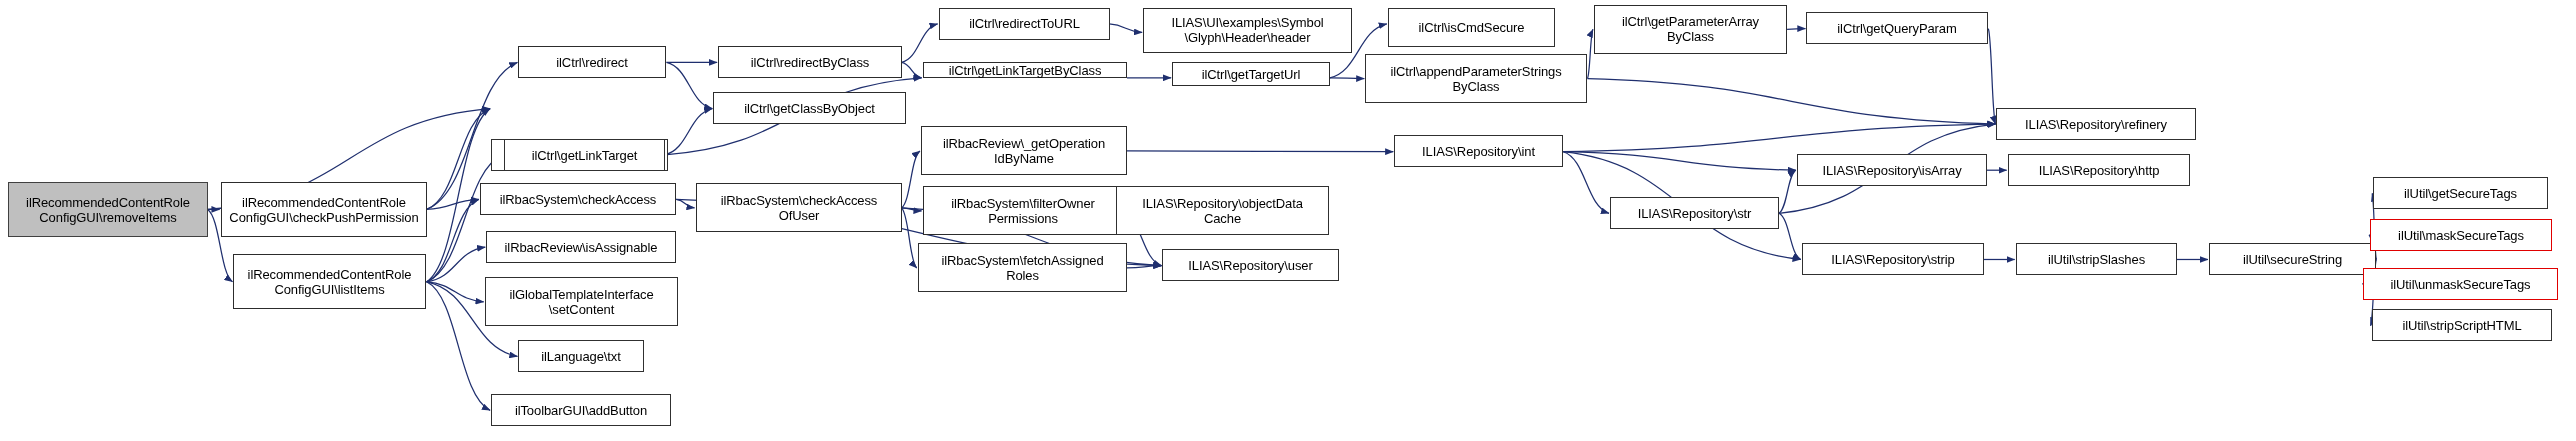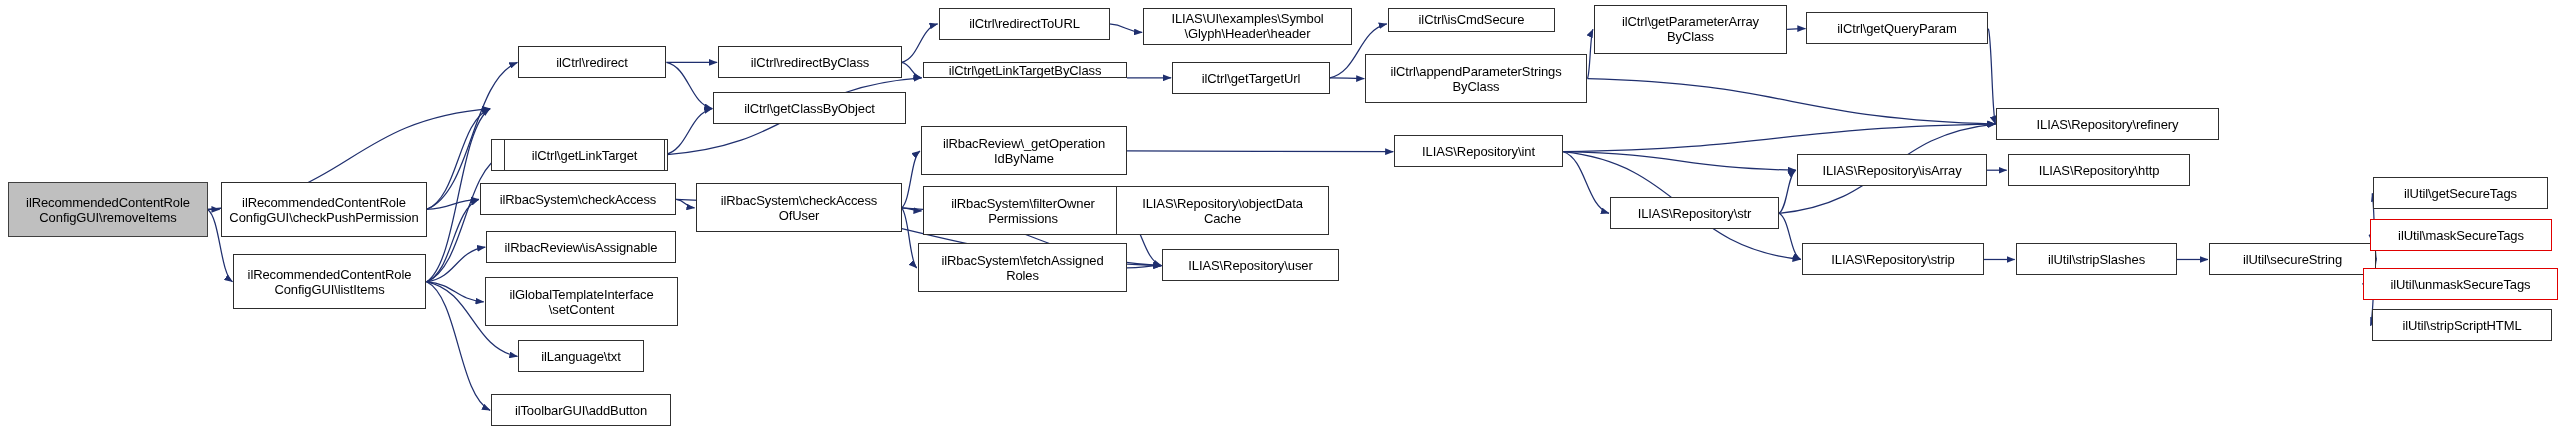--- a/index.html
+++ b/index.html
@@ -120,37 +120,37 @@
       <div class="node thick" style="left: 696px; top: 183px; width: 206px; height: 49px;"><span class="node-label">ilRbacSystem\checkAccess
 OfUser</span></div>
       <div class="node" style="left: 939px; top: 7.7px; width: 171px; height: 32px;"><span class="node-label">ilCtrl\redirectToURL</span></div>
       <div class="node thick" style="left: 923px; top: 62px; width: 204px; height: 16px;"><span class="node-label">ilCtrl\getLinkTargetByClass</span></div>
       <div class="node thick" style="left: 921px; top: 126px; width: 206px; height: 49px;"><span class="node-label">ilRbacReview\_getOperation
 IdByName</span></div>
       <div class="node thick" style="left: 923px; top: 186px; width: 200px; height: 49px;"><span class="node-label">ilRbacSystem\filterOwner
 Permissions</span></div>
       <div class="node" style="left: 918px; top: 243px; width: 209px; height: 49px;"><span class="node-label">ilRbacSystem\fetchAssigned
 Roles</span></div>
-      <div class="node thick" style="left: 1143px; top: 7.7px; width: 209px; height: 37px;"><span class="node-label">ILIAS\UI\examples\Symbol
+      <div class="node thick" style="left: 1143px; top: 7.7px; width: 209px; height: 45px;"><span class="node-label">ILIAS\UI\examples\Symbol
 \Glyph\Header\header</span></div>
-      <div class="node thick" style="left: 1172px; top: 62px; width: 158px; height: 32px;"><span class="node-label">ilCtrl\getTargetUrl</span></div>
+      <div class="node thick" style="left: 1172px; top: 62px; width: 158px; height: 24px;"><span class="node-label">ilCtrl\getTargetUrl</span></div>
       <div class="node" style="left: 1116px; top: 186px; width: 213px; height: 49px;"><span class="node-label">ILIAS\Repository\objectData
 Cache</span></div>
       <div class="node" style="left: 1162px; top: 249px; width: 177px; height: 32px;"><span class="node-label">ILIAS\Repository\user</span></div>
-      <div class="node" style="left: 1388px; top: 7.7px; width: 167px; height: 24px;"><span class="node-label">ilCtrl\isCmdSecure</span></div>
+      <div class="node" style="left: 1388px; top: 7.7px; width: 167px; height: 39px;"><span class="node-label">ilCtrl\isCmdSecure</span></div>
       <div class="node" style="left: 1365px; top: 54px; width: 222px; height: 49px;"><span class="node-label">ilCtrl\appendParameterStrings
 ByClass</span></div>
       <div class="node" style="left: 1394px; top: 135px; width: 169px; height: 32px;"><span class="node-label">ILIAS\Repository\int</span></div>
       <div class="node thick" style="left: 1594px; top: 4.6px; width: 193px; height: 49px;"><span class="node-label">ilCtrl\getParameterArray
 ByClass</span></div>
       <div class="node" style="left: 1610px; top: 197px; width: 169px; height: 32px;"><span class="node-label">ILIAS\Repository\str</span></div>
       <div class="node" style="left: 1806px; top: 12.3px; width: 182px; height: 32px;"><span class="node-label">ilCtrl\getQueryParam</span></div>
       <div class="node" style="left: 1797px; top: 154px; width: 190px; height: 32px;"><span class="node-label">ILIAS\Repository\isArray</span></div>
       <div class="node" style="left: 1802px; top: 243px; width: 182px; height: 32px;"><span class="node-label">ILIAS\Repository\strip</span></div>
-      <div class="node" style="left: 1996px; top: 108px; width: 223px; height: 32px;"><span class="node-label">ILIAS\Repository\refinery</span></div>
+      <div class="node" style="left: 1996px; top: 108px; width: 200px; height: 32px;"><span class="node-label">ILIAS\Repository\refinery</span></div>
       <div class="node" style="left: 2008px; top: 154px; width: 182px; height: 32px;"><span class="node-label">ILIAS\Repository\http</span></div>
       <div class="node" style="left: 2016px; top: 243px; width: 161px; height: 32px;"><span class="node-label">ilUtil\stripSlashes</span></div>
       <div class="node thick" style="left: 2209px; top: 243px; width: 167px; height: 32px;"><span class="node-label">ilUtil\secureString</span></div>
       <div class="node" style="left: 2373px; top: 177px; width: 175px; height: 32px;"><span class="node-label">ilUtil\getSecureTags</span></div>
       <div class="node alert" style="left: 2370px; top: 219px; width: 182px; height: 32px;"><span class="node-label">ilUtil\maskSecureTags</span></div>
       <div class="node alert" style="left: 2363px; top: 268px; width: 195px; height: 32px;"><span class="node-label">ilUtil\unmaskSecureTags</span></div>
       <div class="node" style="left: 2372px; top: 309px; width: 180px; height: 32px;"><span class="node-label">ilUtil\stripScriptHTML</span></div>
     </div>
 </div>
 

